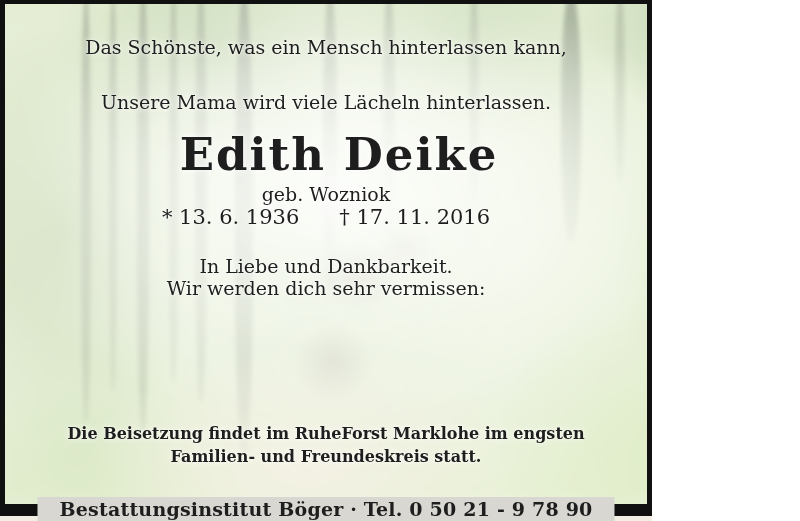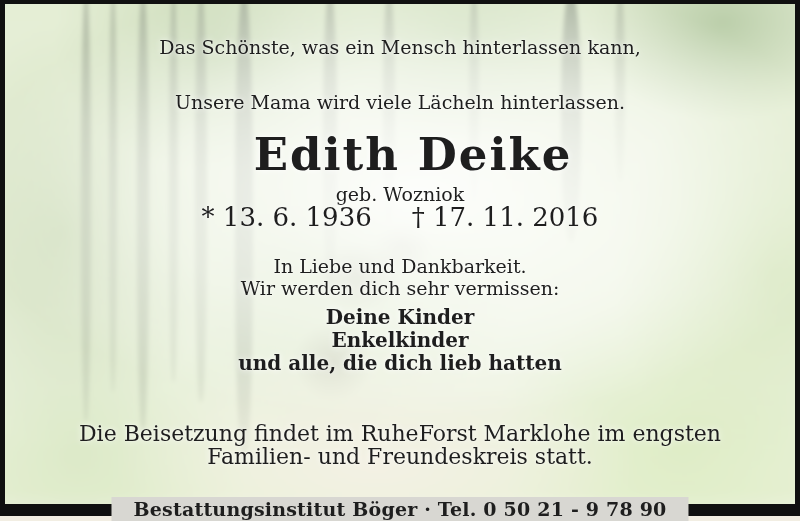--- a/index.html
+++ b/index.html
@@ -1,17 +1,17 @@
 <!DOCTYPE html>
 <html><head>
 <meta charset="utf-8">
 <style>
   html,body{margin:0;padding:0;background:#ffffff;}
   .card{
-    position:relative;width:800px;height:521px;overflow:hidden;
+    position:relative;width:652px;height:521px;overflow:hidden;
     background:#f2eee3;
     font-family:"DejaVu Serif","Liberation Serif",serif;
     color:#1e1e1e;
   }
   
   .bg-clip{position:absolute;left:5px;right:5px;top:4px;bottom:5px;overflow:hidden;z-index:1;}
   .bg{
     position:absolute;inset:-12px;
     filter:blur(2.2px);
     background-color:#e6edd6;
@@ -46,25 +46,25 @@
   
   .txt{
     position:absolute;left:0;right:0;text-align:center;z-index:4;
     text-shadow:0 0 7px rgba(255,255,255,.9),0 0 2px rgba(255,255,255,.6);
     white-space:nowrap;
   }
   .epigraph{top:35px;font-size:19px;line-height:24px;}
   .mama{top:90px;font-size:19px;line-height:24px;}
   .name{top:130px;font-size:45px;line-height:50px;font-weight:700;letter-spacing:2px;margin-left:26px;}
   .geb{top:183px;font-size:19px;line-height:22px;}
-  .dates{top:204px;font-size:26px;line-height:26px;}
+  .dates{top:204px;font-size:21px;line-height:26px;}
   .dates span{display:inline-block;margin:0 20px;}
   .tribute{top:255px;font-size:19px;line-height:22px;}
   .mourners{top:306px;font-size:20px;line-height:23px;font-weight:700;}
-  .funeral{top:422px;font-size:22px;line-height:23px;}
+  .funeral{top:422px;font-size:16px;line-height:23px;font-weight:bold;}
 </style>
 </head>
 <body>
 
 <div class="card">
 
   <div class="bg-clip">
     <div class="bg">
 
       <div class="blob" style="left:-80px;top:30px;width:300px;height:420px;background:radial-gradient(ellipse closest-side, rgba(148,178,112,.55), rgba(148,178,112,0));"></div>
@@ -105,25 +105,20 @@
   <div class="txt geb">geb. Wozniok</div>
   <div class="txt dates">
     <span>* 13. 6. 1936</span><span>† 17. 11. 2016</span>
   </div>
 
   <div class="txt tribute">
     <div>In Liebe und Dankbarkeit.</div>
     <div>Wir werden dich sehr vermissen:</div>
   </div>
 
-  <div class="txt mourners">
-    <div>Deine Kinder</div>
-    <div>Enkelkinder</div>
-    <div>und alle, die dich lieb hatten</div>
-  </div>
 
   <div class="txt funeral">
     <div>Die Beisetzung findet im RuheForst Marklohe im engsten</div>
     <div>Familien- und Freundeskreis statt.</div>
   </div>
 
   <div class="frame"></div>
   <div class="footer-bar"></div>
   <div class="footer-box">Bestattungsinstitut Böger · Tel. 0 50 21 - 9 78 90</div>
 

